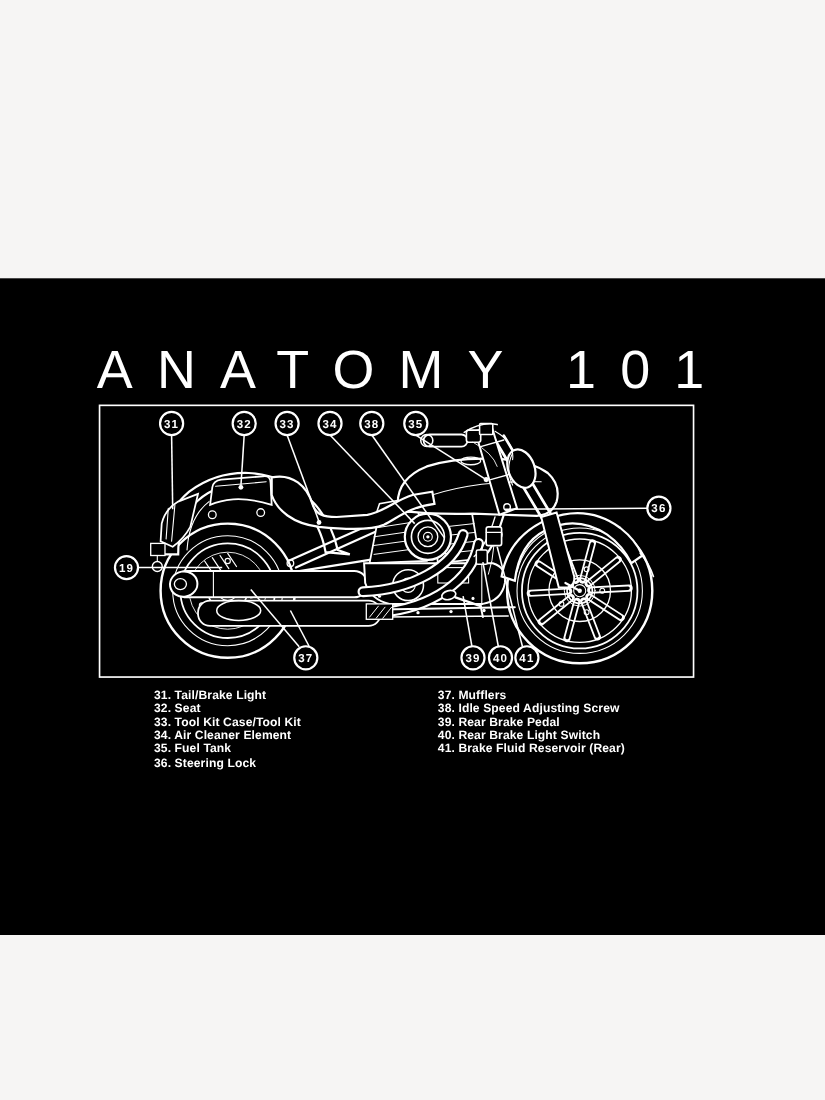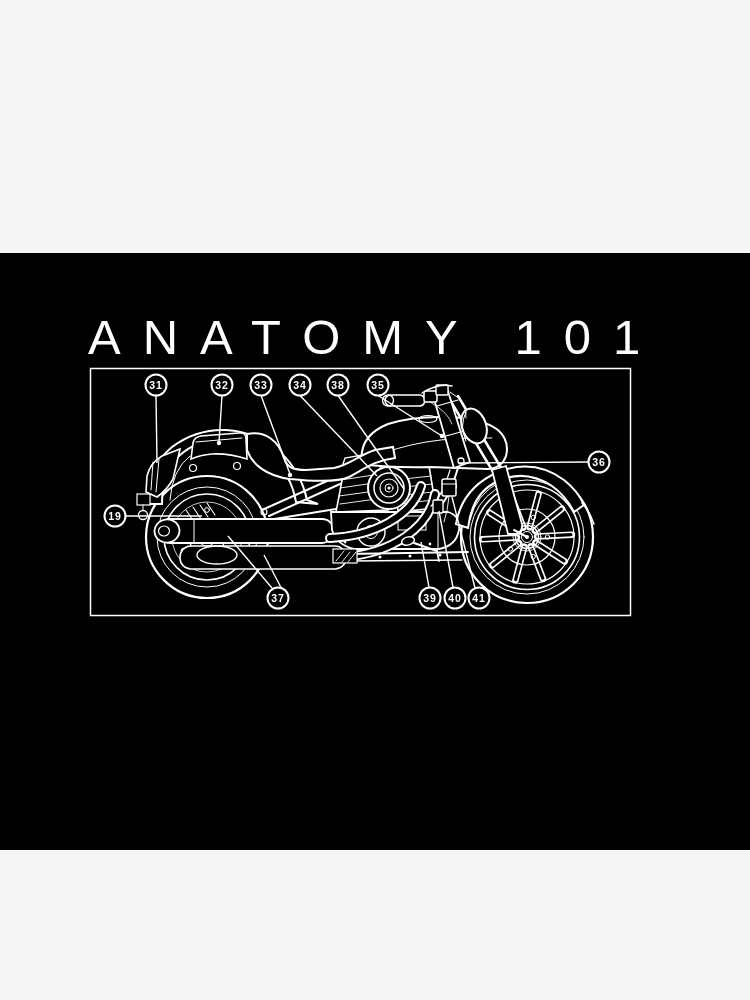--- a/index.html
+++ b/index.html
@@ -319,15 +319,30 @@
           <text x="455" y="601.8" fill="#fff" text-anchor="middle">40</text>
         </g>
         <g>
           <line x1="475" y1="588" x2="452" y2="497" stroke="#fff" stroke-width="1.4"></line>
           <circle cx="479" cy="598" r="10.5" fill="#000" stroke="#fff" stroke-width="2"></circle>
           <text x="479" y="601.8" fill="#fff" text-anchor="middle">41</text>
         </g>
       </g>
     </svg>
 
+    <div class="legend-col legend-left">
+      <div>31. Tail/Brake Light</div>
+      <div>32. Seat</div>
+      <div>33. Tool Kit Case/Tool Kit</div>
+      <div>34. Air Cleaner Element</div>
+      <div>35. Fuel Tank</div>
+      <div>36. Steering Lock</div>
+    </div>
+    <div class="legend-col legend-right">
+      <div>37. Mufflers</div>
+      <div>38. Idle Speed Adjusting Screw</div>
+      <div>39. Rear Brake Pedal</div>
+      <div>40. Rear Brake Light Switch</div>
+      <div>41. Brake Fluid Reservoir (Rear)</div>
+    </div>
 
   </div>
 </div>
 
 </body></html>

